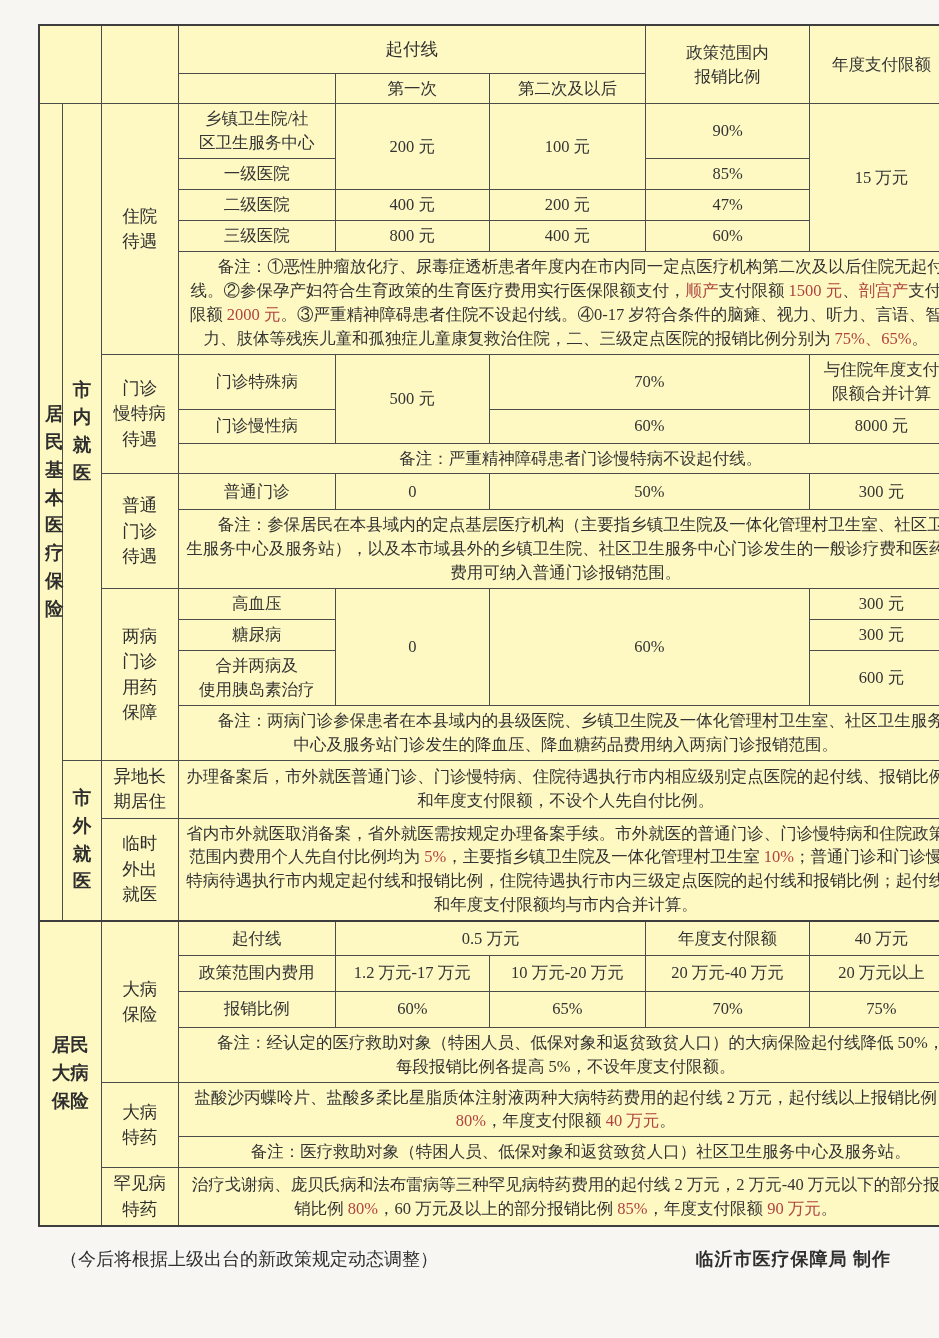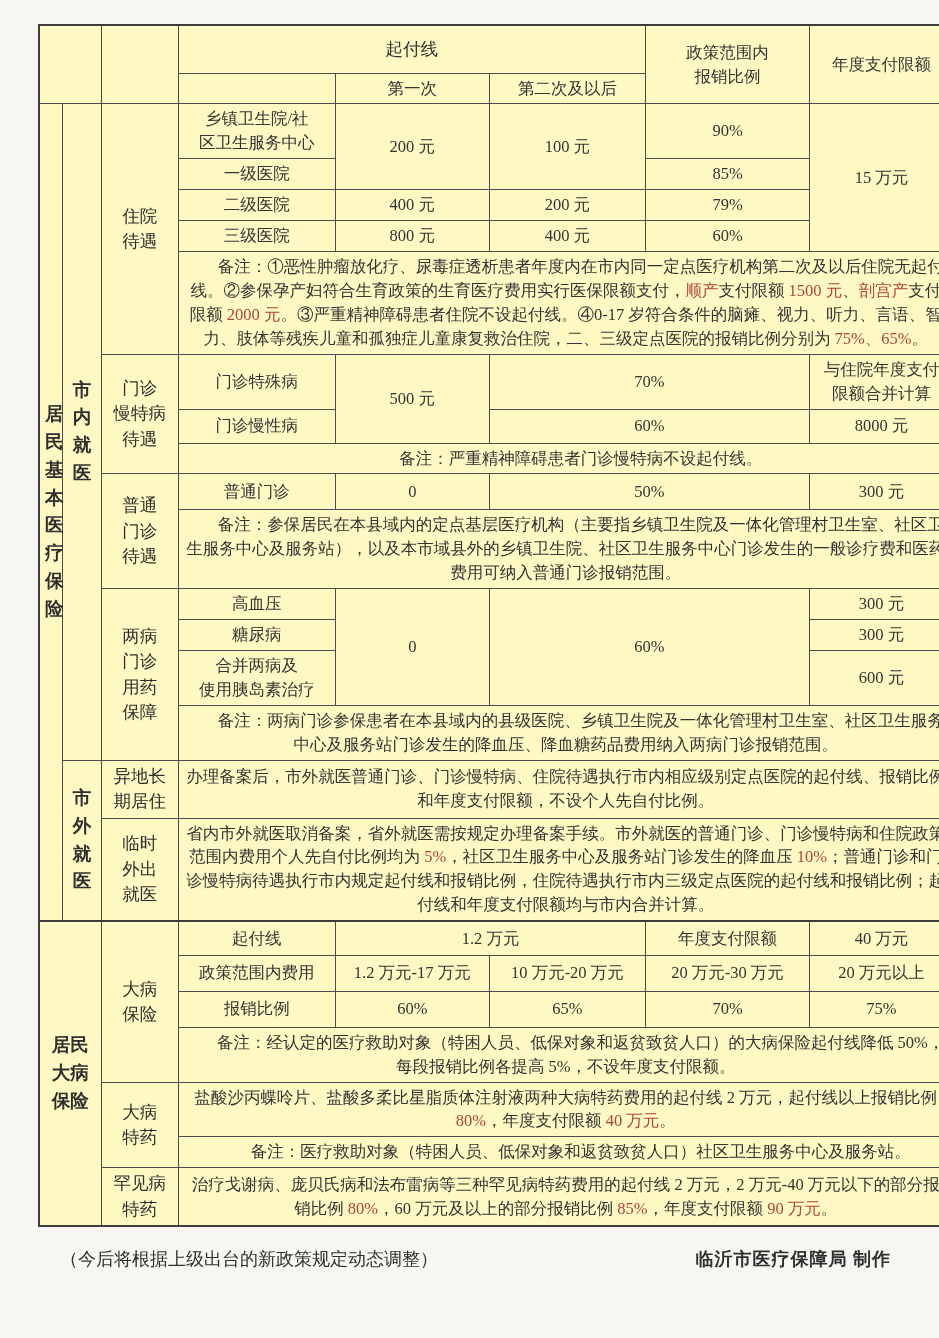--- a/index.html
+++ b/index.html
@@ -134,21 +134,21 @@
       <td class="val" rowspan="4">15 万元</td>
     </tr>
     <tr class="h30">
       <td>一级医院</td>
       <td class="val">85%</td>
     </tr>
     <tr class="h30">
       <td>二级医院</td>
       <td class="val">400 元</td>
       <td class="val">200 元</td>
-      <td class="val">79%</td>
+      <td class="val">47%</td>
     </tr>
     <tr class="h30">
       <td>三级医院</td>
       <td class="val">800 元</td>
       <td class="val">400 元</td>
       <td class="val">60%</td>
     </tr>
     <tr>
       <td class="note-cell indent" colspan="5"><span>备注：①恶性肿瘤放化疗、尿毒症透析患者年度内在市内同一定点医疗机构第二次及以后住院无起付线。②参保孕产妇符合生育政策的生育医疗费用实行医保限额支付，</span><span class="red">顺产</span><span>支付限额 </span><span class="red">1500 元</span><span>、</span><span class="red">剖宫产</span><span>支付限额 </span><span class="red">2000 元</span><span>。③严重精神障碍患者住院不设起付线。④0-17 岁符合条件的脑瘫、视力、听力、言语、智力、肢体等残疾儿童和孤独症儿童康复救治住院，二、三级定点医院的报销比例分别为 </span><span class="red">75%、65%</span><span>。</span></td>
     </tr>
@@ -216,41 +216,41 @@
 医</div>
           </td>
       <td><span class="col3lbl">异地长
 期居住</span></td>
       <td class="note-cell" colspan="5"><span>办理备案后，市外就医普通门诊、门诊慢特病、住院待遇执行市内相应级别定点医院的起付线、报销比例和年度支付限额，不设个人先自付比例。</span></td>
     </tr>
     <tr>
       <td><span class="col3lbl">临时
 外出
 就医</span></td>
-      <td class="note-cell" colspan="5"><span>省内市外就医取消备案，省外就医需按规定办理备案手续。市外就医的普通门诊、门诊慢特病和住院政策范围内费用个人先自付比例均为 </span><span class="red">5%</span><span>，社区卫生服务中心及服务站门诊发生的降血压 </span><span class="red">10%</span><span>；普通门诊和门诊慢特病待遇执行市内规定起付线和报销比例，住院待遇执行市内三级定点医院的起付线和报销比例；起付线和年度支付限额均与市内合并计算。</span></td>
+      <td class="note-cell" colspan="5"><span>省内市外就医取消备案，省外就医需按规定办理备案手续。市外就医的普通门诊、门诊慢特病和住院政策范围内费用个人先自付比例均为 </span><span class="red">5%</span><span>，主要指乡镇卫生院及一体化管理村卫生室 </span><span class="red">10%</span><span>；普通门诊和门诊慢特病待遇执行市内规定起付线和报销比例，住院待遇执行市内三级定点医院的起付线和报销比例；起付线和年度支付限额均与市内合并计算。</span></td>
     </tr>
 
     <tr class="sec-top h34">
       <td class="vcell" colspan="2" rowspan="7">
             <div class="vtext">居民
 大病
 保险</div>
           </td>
       <td rowspan="4"><span class="col3lbl">大病
 保险</span></td>
       <td>起付线</td>
-      <td class="val" colspan="2">1.2 万元</td>
+      <td class="val" colspan="2">0.5 万元</td>
       <td>年度支付限额</td>
       <td class="val">40 万元</td>
     </tr>
     <tr class="h36">
       <td>政策范围内费用</td>
       <td>1.2 万元-17 万元</td>
       <td>10 万元-20 万元</td>
-      <td>20 万元-30 万元</td>
+      <td>20 万元-40 万元</td>
       <td>20 万元以上</td>
     </tr>
     <tr class="h36">
       <td>报销比例</td>
       <td class="val">60%</td>
       <td class="val">65%</td>
       <td class="val">70%</td>
       <td class="val">75%</td>
     </tr>
     <tr>

